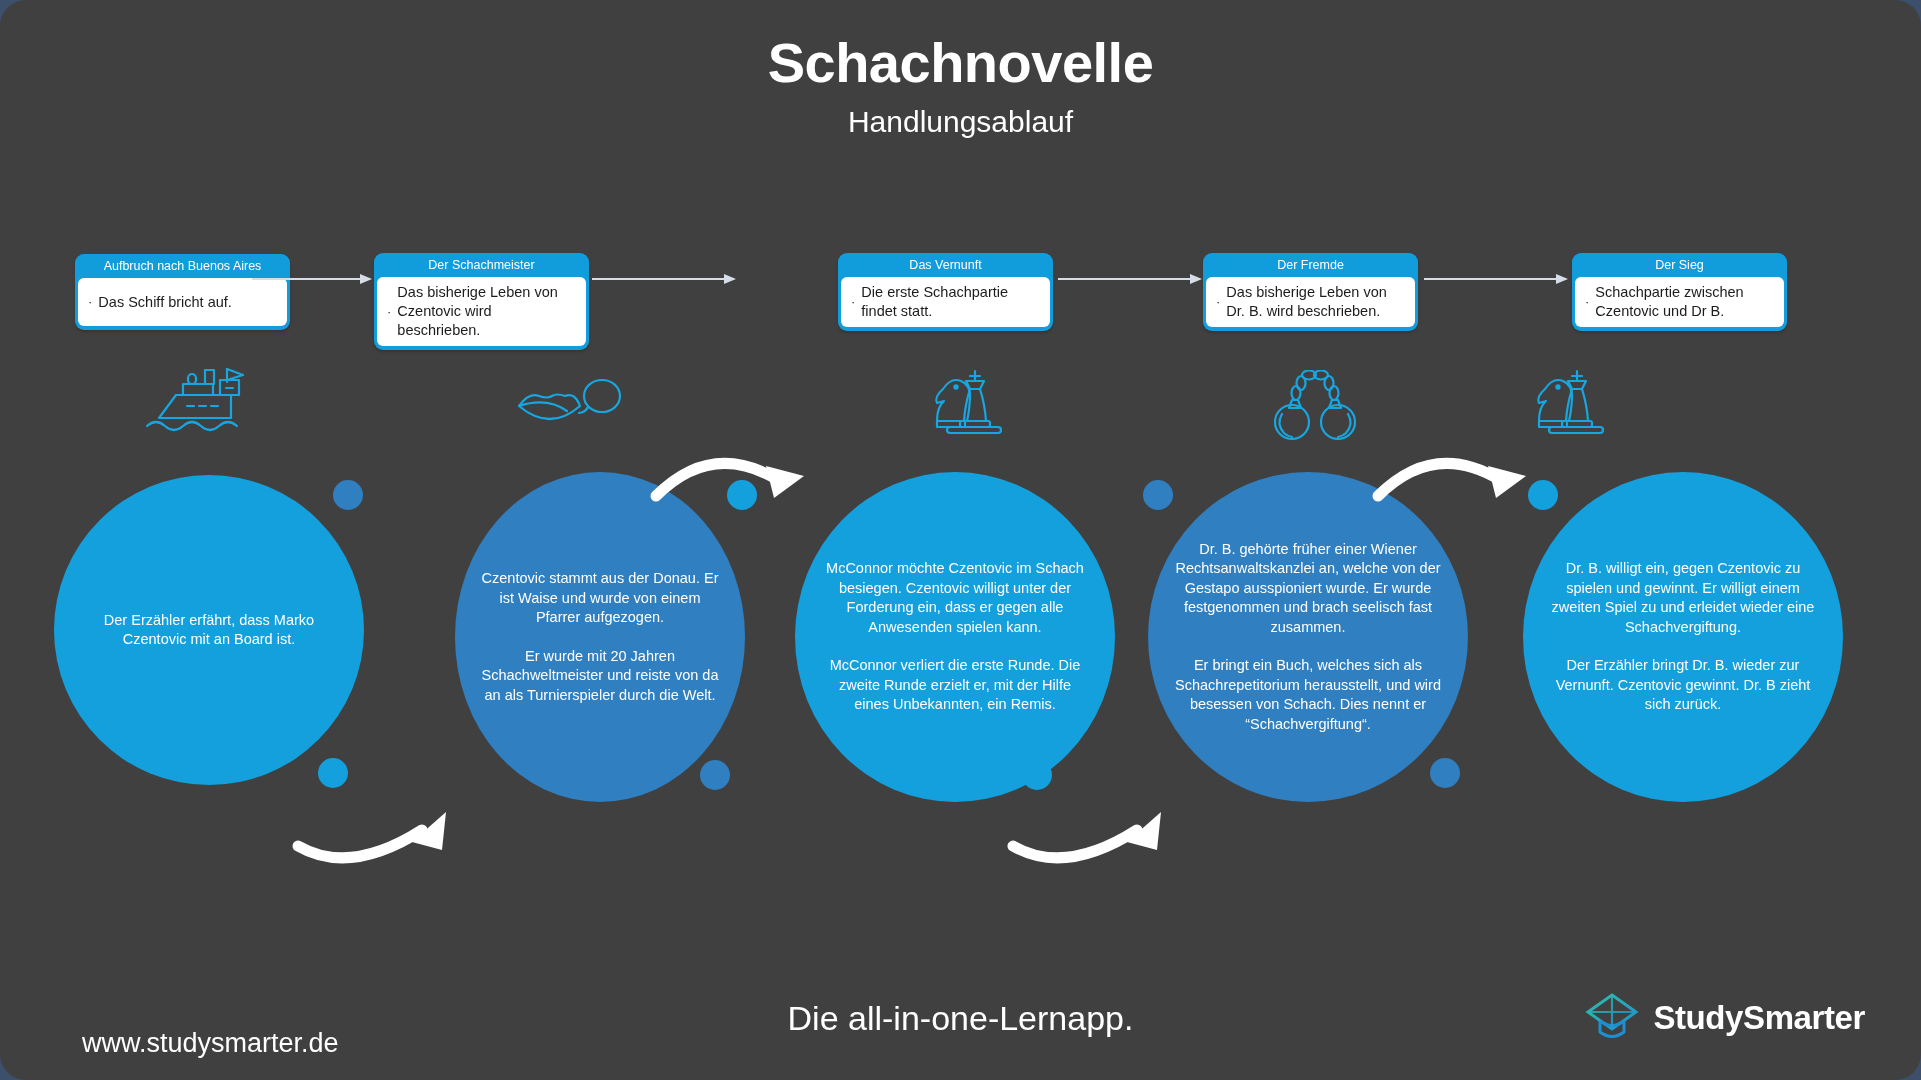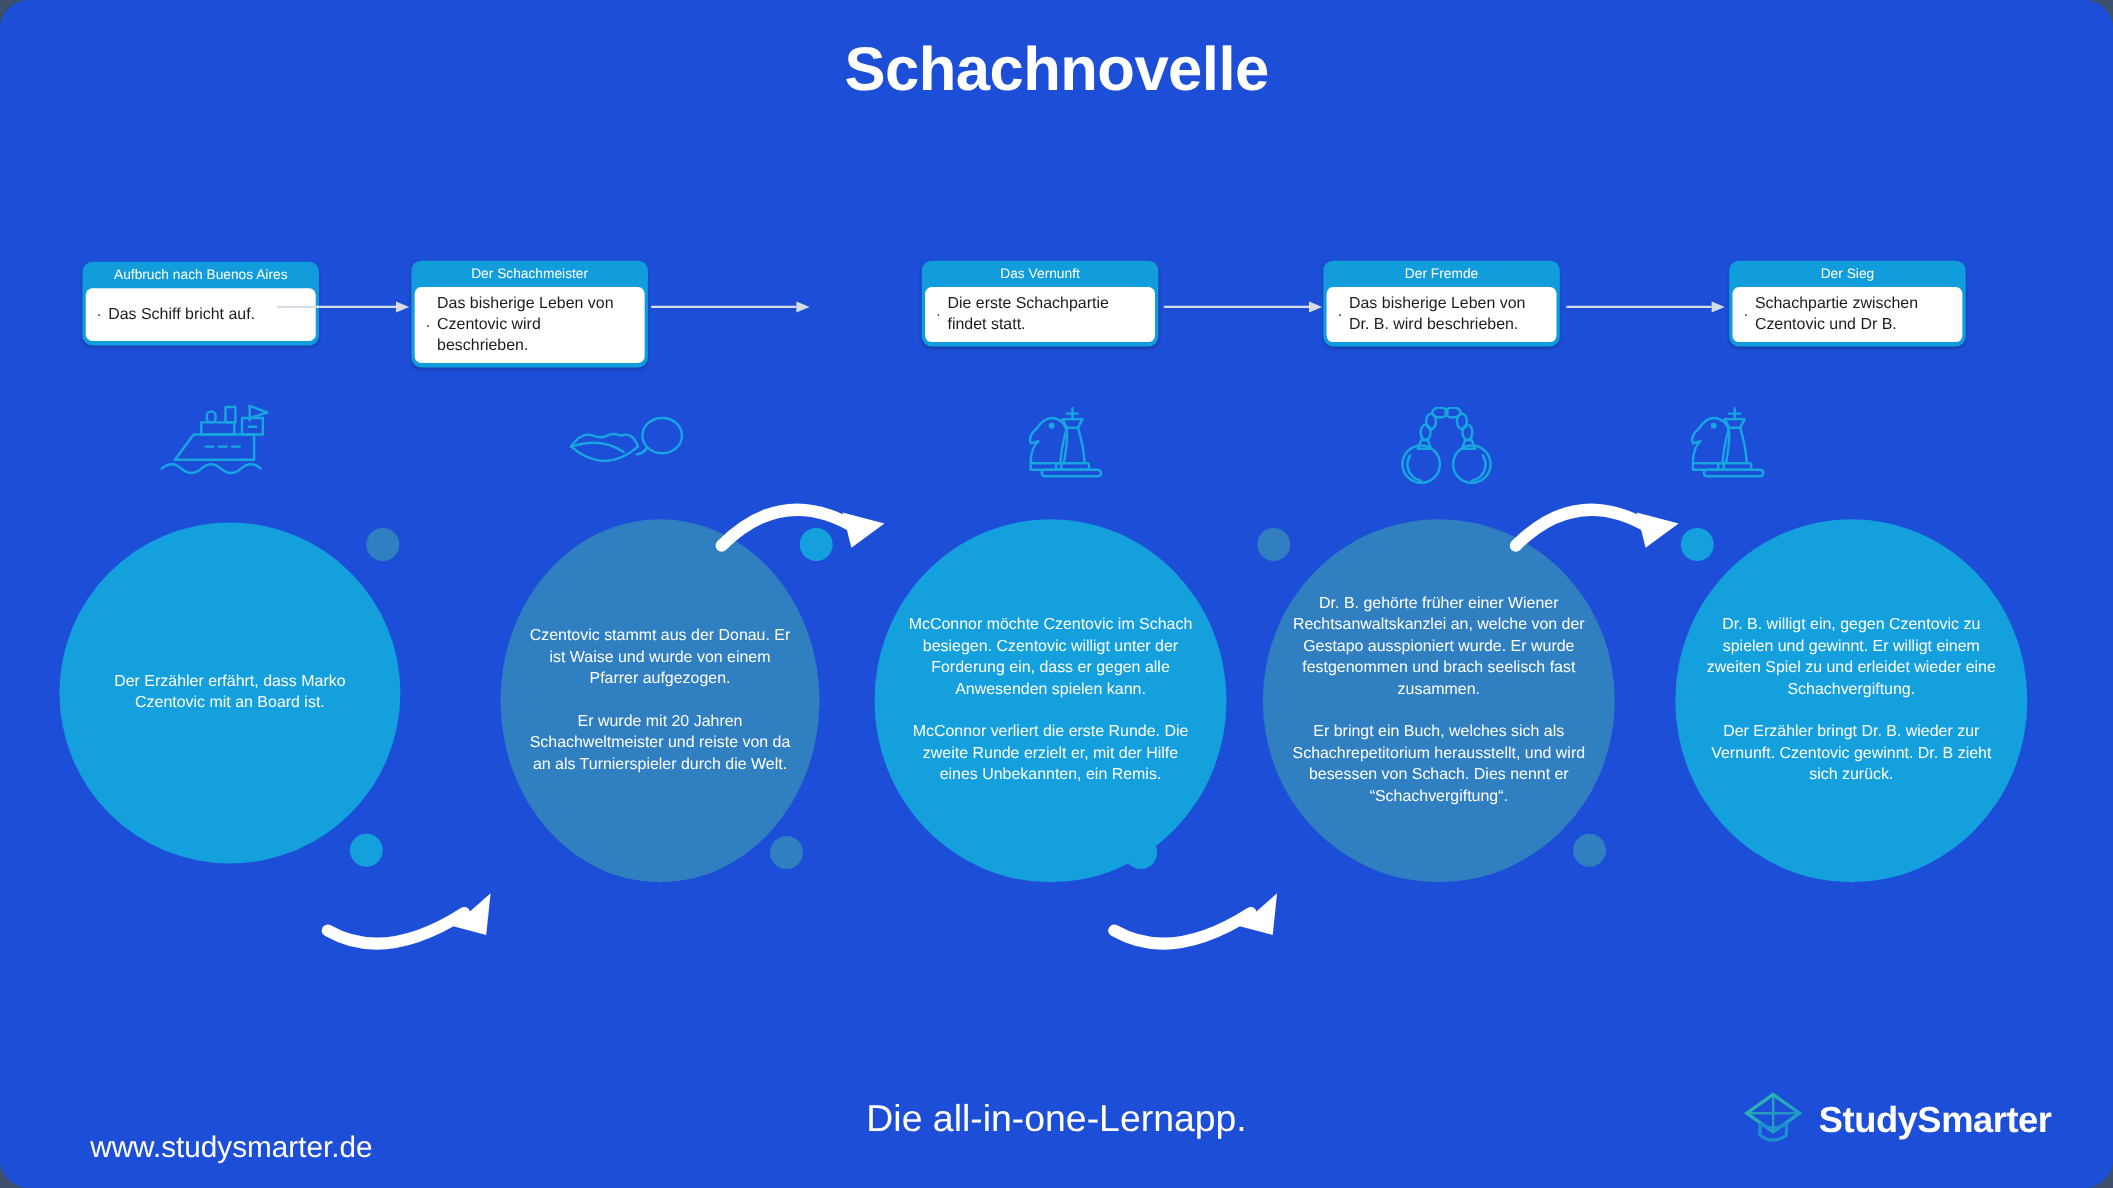--- a/index.html
+++ b/index.html
@@ -7,21 +7,21 @@
     width: 1921px;
     height: 1080px;
     overflow: hidden;
     background: #3c4f6b;
     font-family: "Liberation Sans", sans-serif;
   }
   .canvas {
     position: relative;
     width: 1921px;
     height: 1080px;
-    background: #1d4ed8;
+    background: #404040;
     border-radius: 26px;
   }
 
   
   .title {
     position: absolute;
     top: 30px;
     left: 0;
     width: 1921px;
     text-align: center;
@@ -49,20 +49,21 @@
     width: 1921px;
     height: 80px;
   }
   .step-card {
     position: absolute;
     width: 215px;
     background: #119ddb;
     border-radius: 9px;
     padding: 3px 3px 4px 3px;
     box-shadow: 0 2px 3px rgba(0,0,0,0.18);
+    margin-top: 16px;
   }
   .step-card .step-head {
     text-align: center;
     color: #ffffff;
     font-size: 12.5px;
     line-height: 17px;
     padding: 1px 4px 3px 4px;
     font-weight: 400;
   }
   .step-card .step-body {
@@ -176,20 +177,21 @@
     font-weight: 600;
     letter-spacing: -0.4px;
   }
 </style>
 </head>
 <body>
 
 <div class="canvas">
 
   <div class="title">Schachnovelle</div>
+  <div class="subtitle">Handlungsablauf</div>
 
   <div class="timeline">
 
     <div class="step-card" style="left:75px; top:-40px;">
       <div class="step-head">Aufbruch nach Buenos Aires</div>
       <div class="step-body">
         <span class="step-bullet">·</span>
         <span class="step-text">Das Schiff bricht auf.</span>
       </div>
     </div>

